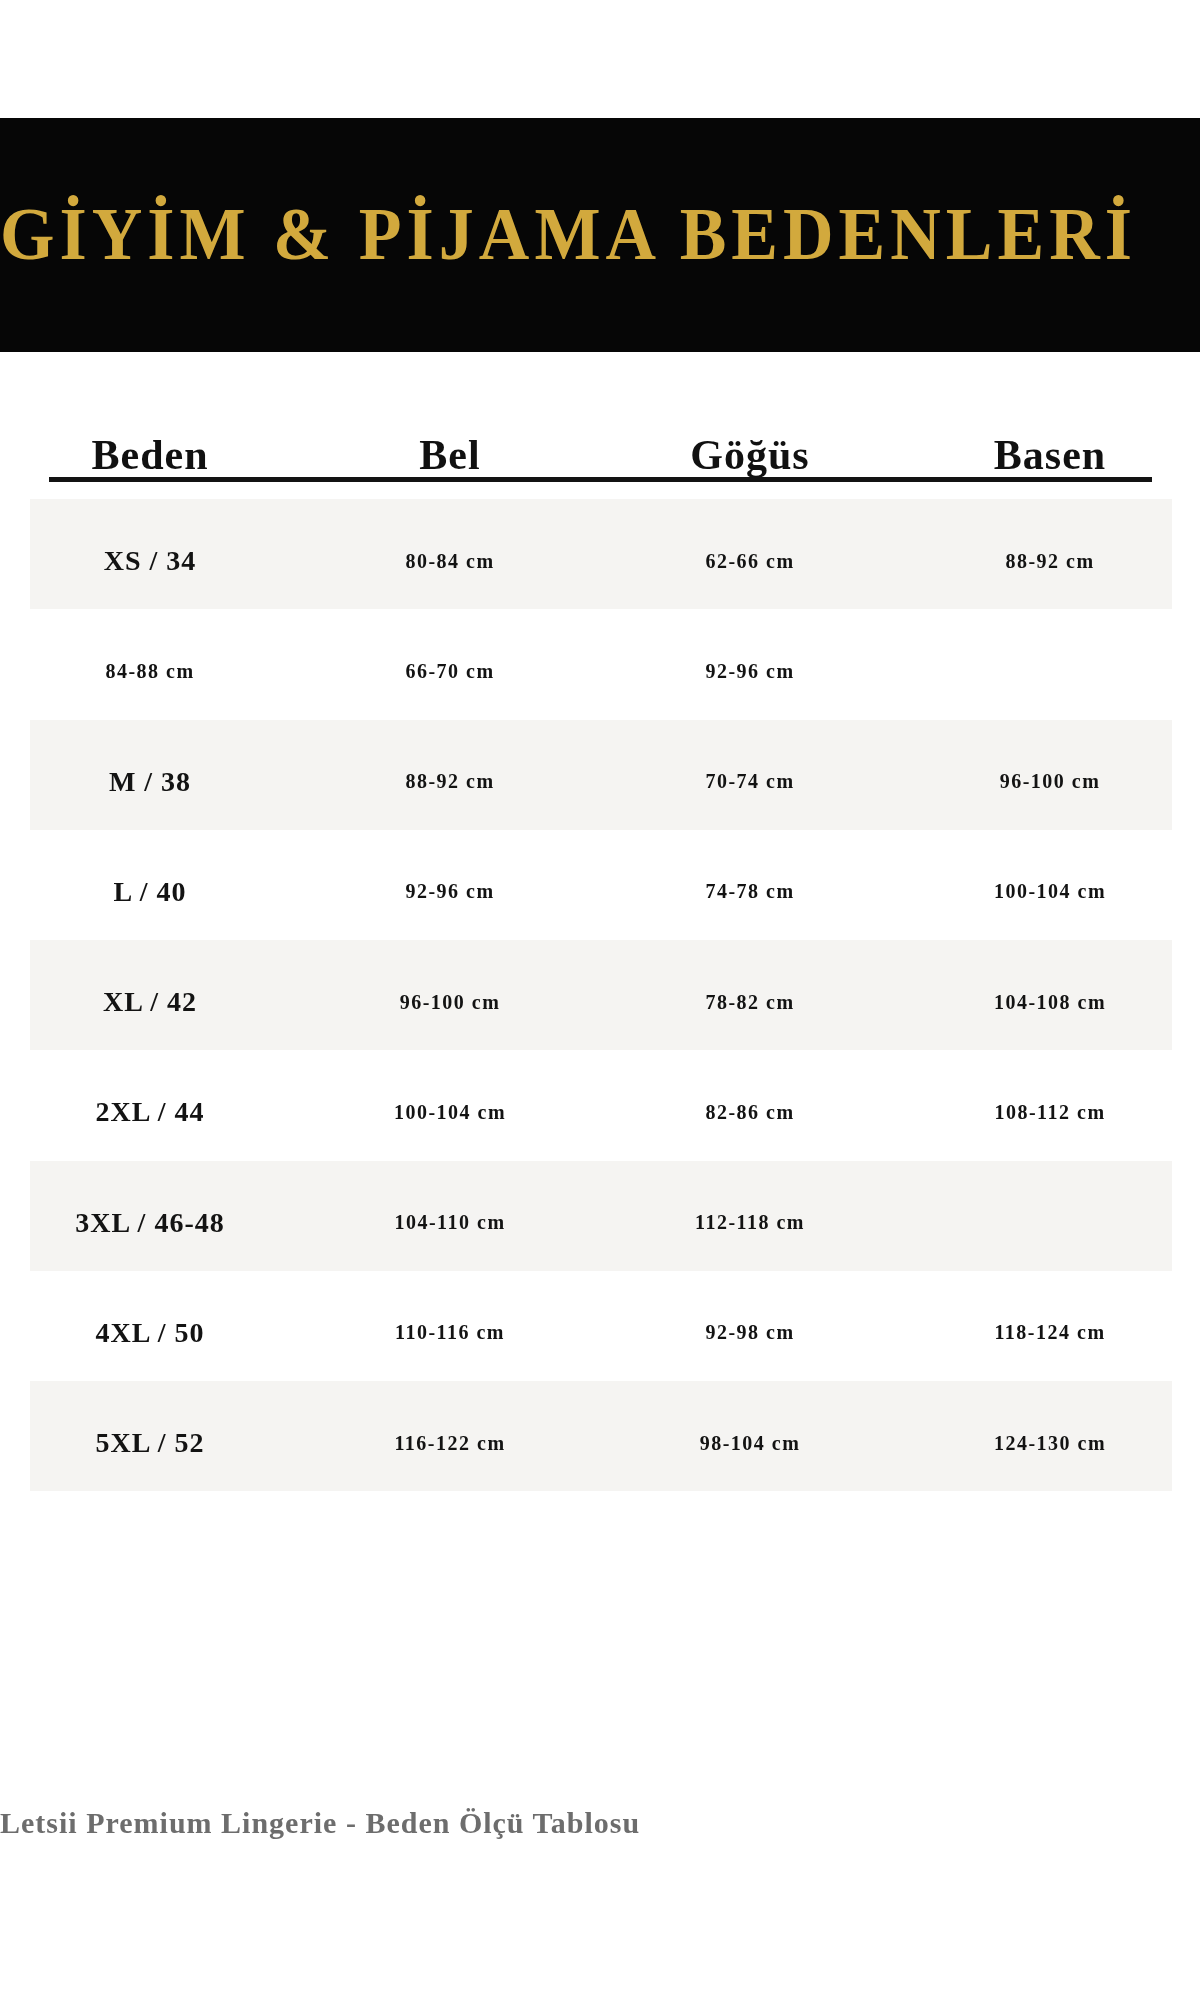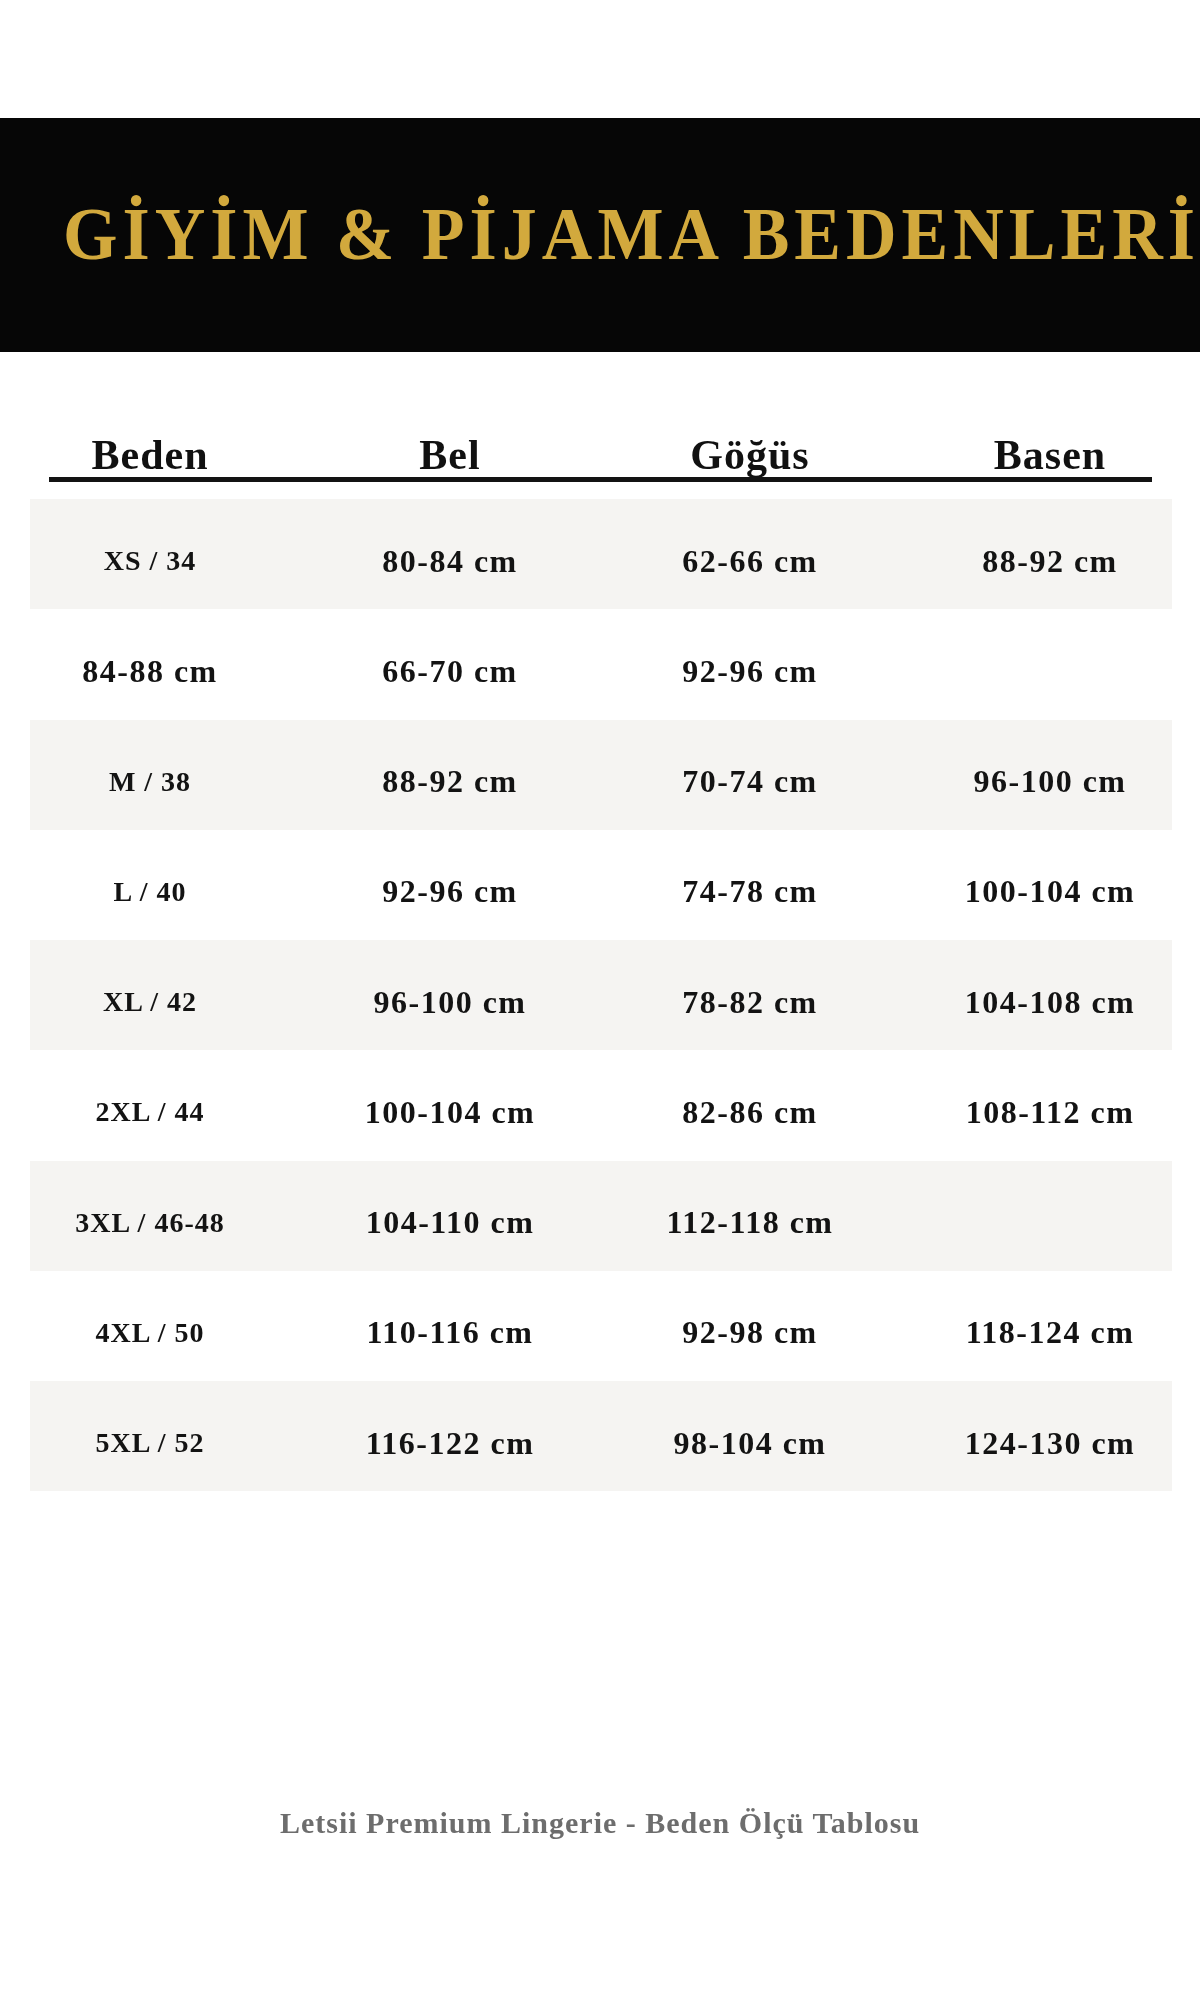--- a/index.html
+++ b/index.html
@@ -21,21 +21,21 @@
   
   .banner {
     position: absolute;
     top: 118px;
     left: 0;
     width: 1200px;
     height: 234px;
     background: #060606;
     display: flex;
     align-items: center;
-    justify-content: flex-end;
+    justify-content: flex-start;
   }
   .banner h1 {
     margin: 0;
     color: #d2a93d;
     font-size: 70px;
     font-weight: bold;
     letter-spacing: 5px;
     white-space: nowrap;
     transform: scaleY(1.06);
   }
@@ -84,40 +84,39 @@
     position: absolute;
     top: 0;
     bottom: 0;
     left: 30px;
     right: 28px;
     background: #f5f4f2;
   }
   .td {
     position: relative;
     text-align: center;
-    font-size: 32px;
+    font-size: 20px;
     font-weight: bold;
     color: #131313;
     letter-spacing: 1.5px;
     transform: translateY(7px);
     white-space: nowrap;
   }
   .td.size {
     font-size: 28px;
     letter-spacing: 1px;
   }
   
   .footer {
     position: absolute;
     top: 1798px;
     left: 0;
     width: 1200px;
     height: 50px;
     line-height: 50px;
-    text-align: center;
     font-size: 30px;
     font-weight: bold;
     color: #6d6d6d;
     letter-spacing: 1px;
   }
 </style>
 </head>
 <body>
 
 <div class="page">

